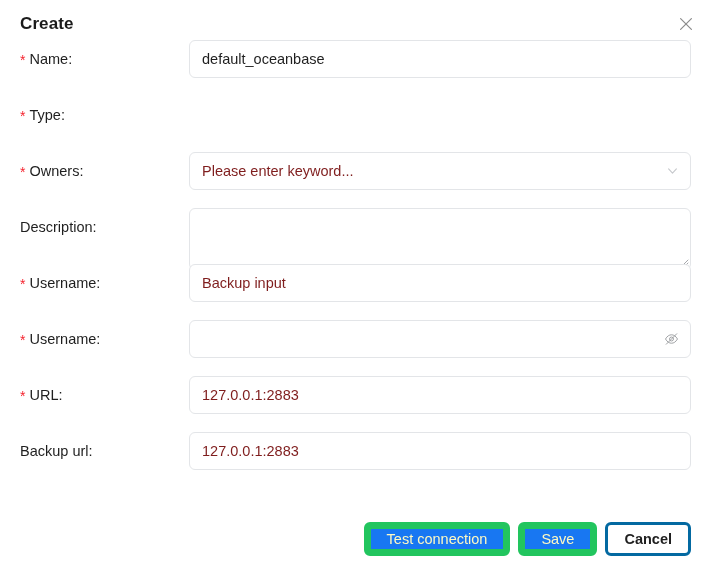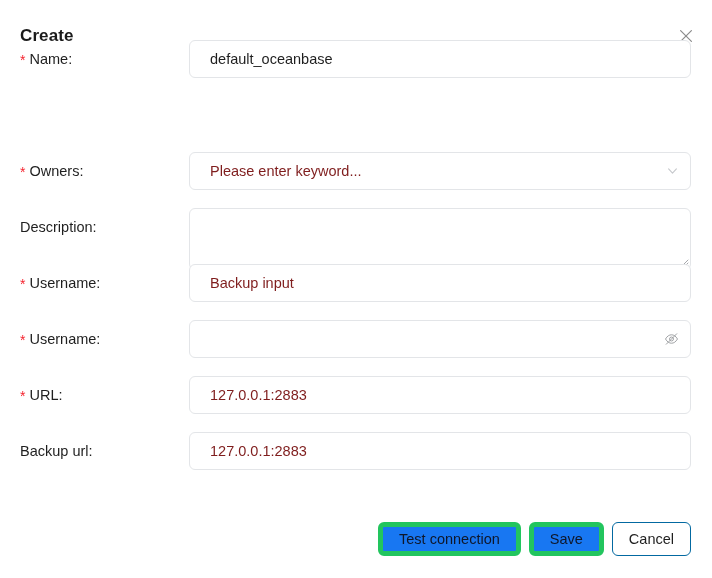--- a/index.html
+++ b/index.html
@@ -18,21 +18,21 @@
 
   .dialog {
     position: absolute;
     inset: 0;
     background: #ffffff;
   }
 
   
   .dialog-header {
     position: absolute;
-    top: 12px;
+    top: 0;
     left: 0;
     right: 0;
     height: 48px;
     padding-left: 36px;
   }
   .dialog-title {
     position: absolute;
     left: 20px;
     top: 14px;
     font-size: 17px;
@@ -97,21 +97,21 @@
   }
 
   .input-box {
     height: 38px;
     box-sizing: border-box;
     border: 1px solid #e3e5e8;
     border-radius: 6px;
     background: #ffffff;
     display: flex;
     align-items: center;
-    padding: 0 20px;
+    padding: 0 12px;
     font-size: 14.5px;
     position: relative;
   }
   .input-value {
     color: #1f1f1f;
     font-size: 14.5px;
     line-height: 18px;
   }
   .input-placeholder {
     color: #7f1d1d;
@@ -191,27 +191,28 @@
     display: inline-flex;
     align-items: center;
     justify-content: center;
     padding: 0 16px;
     cursor: pointer;
     box-sizing: border-box;
     white-space: nowrap;
   }
   .btn-primary {
     background: #1877f2;
-    color: #0f172a;
-    border: 5px solid #22c55e;
+    color: #fef9c3;
+    border: 7px solid #22c55e;
   }
   .btn-default {
     background: #ffffff;
     color: #1f1f1f;
-    border: 1px solid #0369a1;
+    border: 3px solid #0369a1;
+    font-weight: bold;
   }
 </style>
 </head>
 <body>
 
 <div class="dialog">
 
   <div class="dialog-header">
     <div class="dialog-title">Create</div>
     <div class="close-btn">
@@ -228,20 +229,23 @@
         <span class="req-star">*</span><span class="label-text">Name</span><span>:</span>
       </div>
       <div class="control">
         <div class="input-box">
           <span class="input-value">default_oceanbase</span>
         </div>
       </div>
     </div>
 
     <div class="form-row">
+      <div class="field-label">
+        <span class="req-star">*</span><span class="label-text">Type</span><span>:</span>
+      </div>
     </div>
 
     <div class="form-row">
       <div class="field-label">
         <span class="req-star">*</span><span class="label-text">Owners</span><span>:</span>
       </div>
       <div class="control">
         <div class="input-box">
           <span class="input-placeholder">Please enter keyword...</span>
           <span class="select-arrow">

